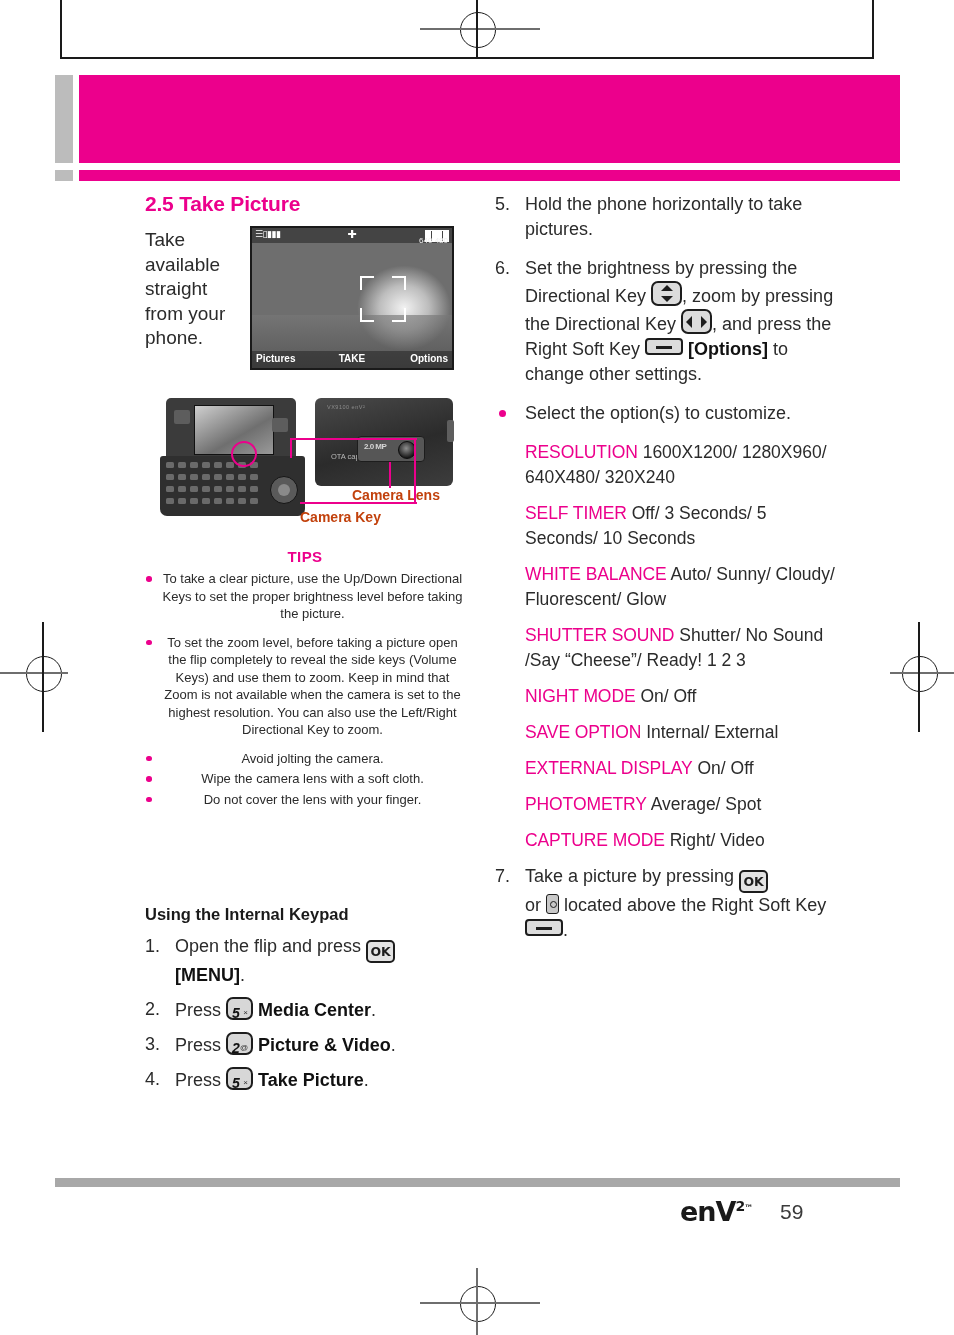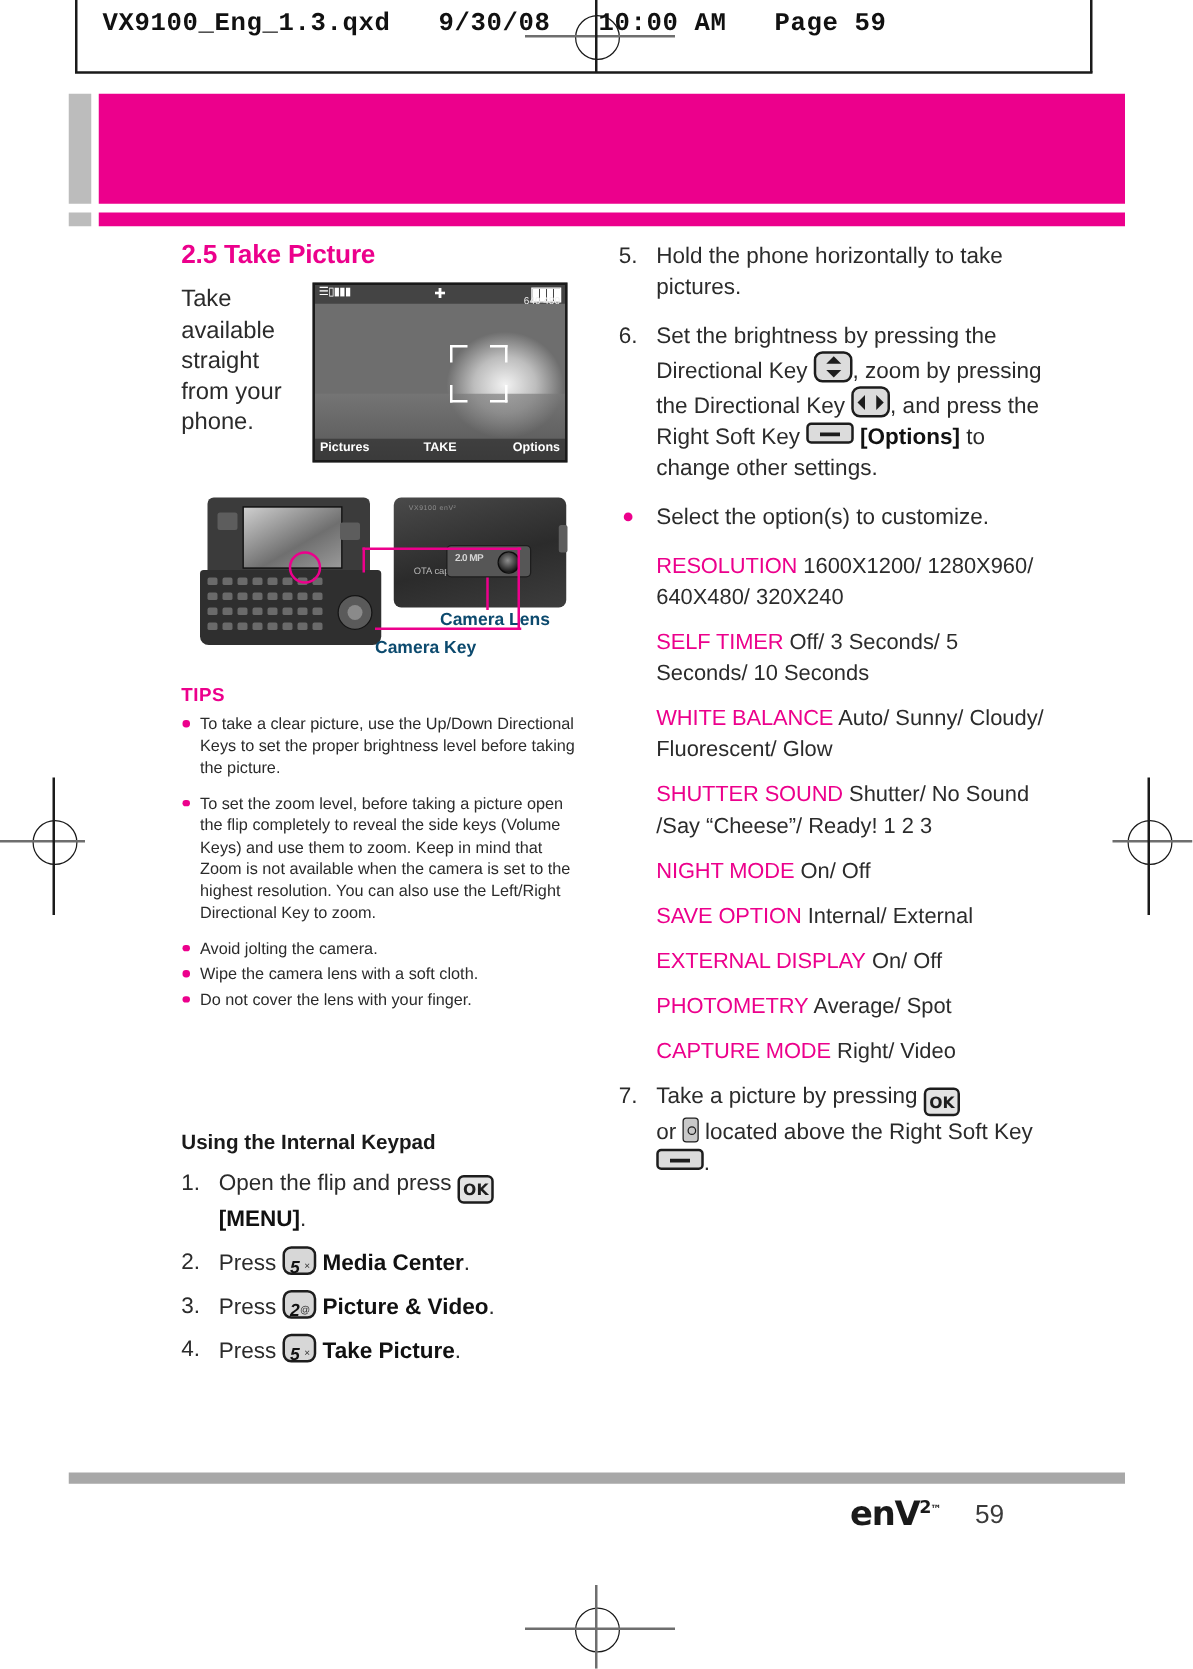--- a/index.html
+++ b/index.html
@@ -222,21 +222,21 @@
   }
   .lens-circle {
     position: absolute; left: 231px; top: 441px;
     width: 22px; height: 22px;
     border: 2.2px solid #ec008c; border-radius: 50%;
   }
 
   .leader { position: absolute; background: #ec008c; }
   .callout-label {
     position: absolute;
-    font-size: 14px; font-weight: bold; color: #0c4a6e;
+    font-size: 14px; font-weight: bold; color: #c2410c;
     white-space: nowrap;
   }
 
   
   h3.tips-title {
     margin: 12px 0 5px 0;
     font-size: 15px; font-weight: bold; color: #ec008c;
     letter-spacing: 0.4px;
   }
   ul.tips {
@@ -418,21 +418,20 @@
 <div class="reg-v" style="left:476px; top:1268px; height:67px;"></div>
 
 <div class="reg-mark" style="left:460px; top:12px;"></div>
 <div class="reg-h" style="left:420px; top:28px; width:120px;"></div>
 <div class="reg-v" style="left:476px; top:0px; height:58px; background:#1a1a1a;"></div>
 
 <div class="page-header">
   <div class="hdr-rule-left"></div>
   <div class="hdr-rule-right"></div>
   <div class="hdr-rule-bottom"></div>
-  <div class="hdr-text">VX9100_Eng_1.3.qxd   9/30/08   10:00 AM   Page 59</div>
 </div>
 
 <div class="masthead-tab"></div>
 <div class="masthead-bar"></div>
 <div class="subbar-tab"></div>
 <div class="subbar"></div>
 
 <div class="col-left">
 
   <h2 class="section-title">2.5 Take Picture</h2>
@@ -526,21 +525,21 @@
 <div class="lens-circle"></div>
 <div class="leader" style="left:389px; top:462px; width:2.4px; height:26px;"></div>
 <div class="callout-label" style="left:352px; top:487px;">Camera Lens</div>
 
 <div class="leader" style="left:290px; top:438px; width:127px; height:2.4px;"></div>
 <div class="leader" style="left:290px; top:438px; width:2.4px; height:20px;"></div>
 <div class="leader" style="left:414px; top:438px; width:2.4px; height:66px;"></div>
 <div class="leader" style="left:300px; top:502px; width:117px; height:2.4px;"></div>
 <div class="callout-label" style="left:300px; top:509px;">Camera Key</div>
 
-<div style="position:absolute; left:145px; top:548px; width:320px;">
+<div style="position:absolute; left:145px; top:548px; width:320px;text-align:center;">
   <h3 class="tips-title" style="margin-top:0;">TIPS</h3>
   <ul class="tips">
     <li>To take a clear picture, use the Up/Down Directional Keys to set the proper brightness level before taking the picture.</li>
     <li>To set the zoom level, before taking a picture open the flip completely to reveal the side keys (Volume Keys) and use them to zoom. Keep in mind that Zoom is not available when the camera is set to the highest resolution. You can also use the Left/Right Directional Key to zoom.</li>
     <li class="tight">Avoid jolting the camera.</li>
     <li class="tight">Wipe the camera lens with a soft cloth.</li>
     <li class="tight">Do not cover the lens with your finger.</li>
   </ul>
 </div>
 

